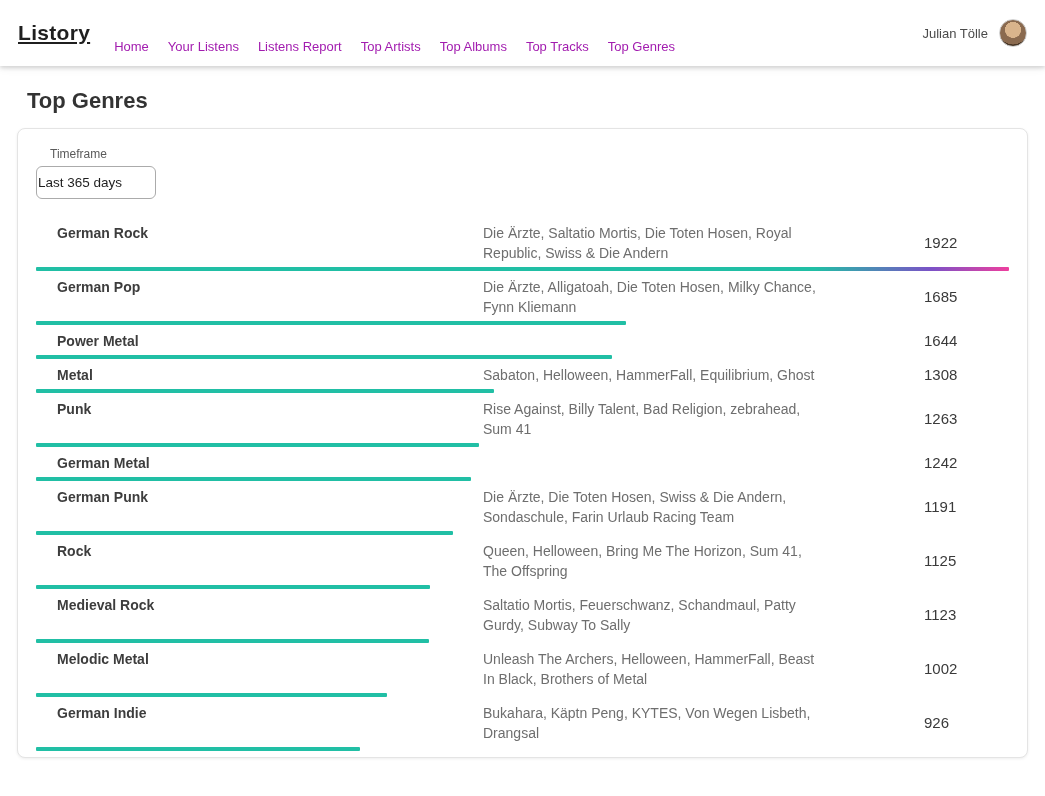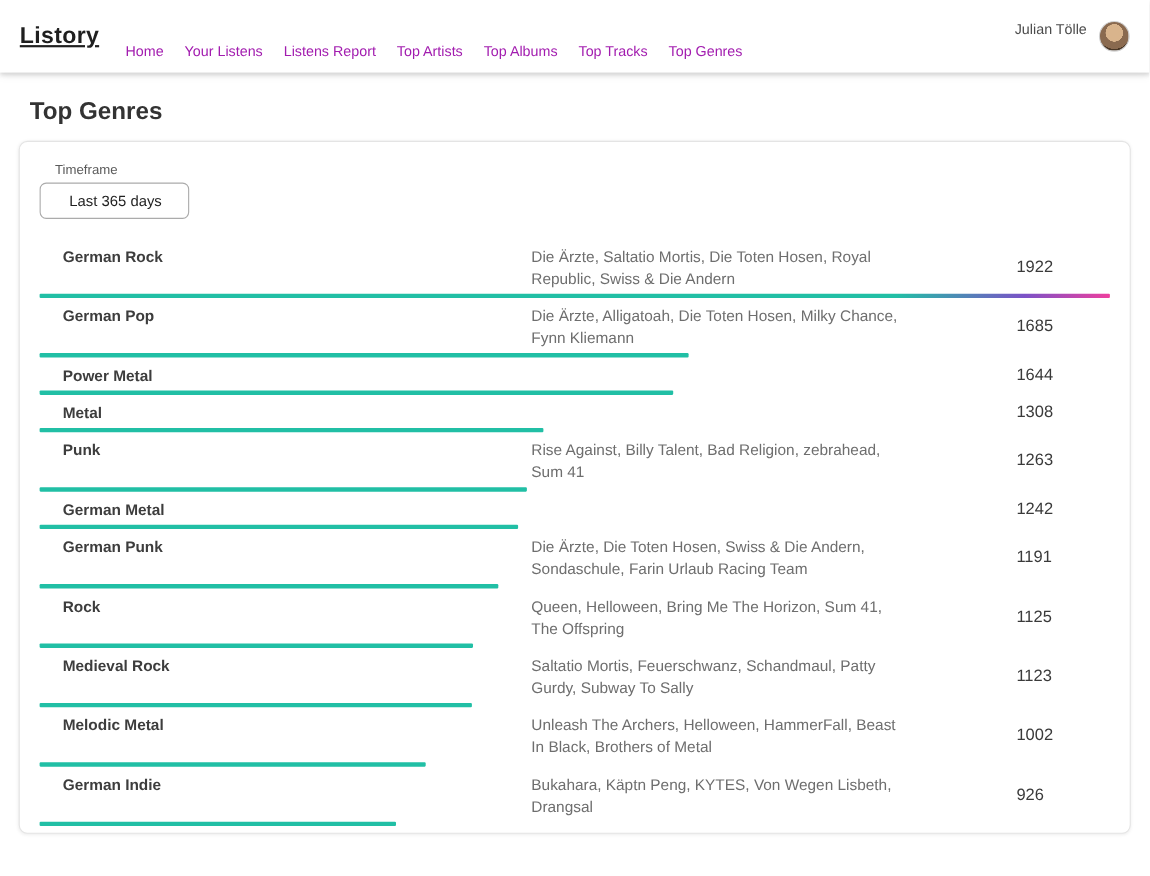--- a/index.html
+++ b/index.html
@@ -32,21 +32,21 @@
   }
   .navlinks { display: flex; align-items: center; gap: 19px; }
   .navlink {
     font-size: 13px;
     color: #a21caf;
     text-decoration: none;
     cursor: pointer;
     white-space: nowrap;
     margin-top: 27px;
   }
-  .nav-right { margin-left: auto; display: flex; align-items: flex-start; cursor: pointer; }
+  .nav-right { margin-left: auto; display: flex; align-items: center; cursor: pointer; }
   .username { font-size: 13px; color: #4b4b4b; margin-right: 11px; }
   .avatar {
     width: 28px; height: 28px;
     border-radius: 50%;
     background: radial-gradient(circle at 50% 38%, #d9b48c 0 38%, #8a6a4f 39% 70%, #4a3726 71%);
     border: 1px solid #d0d0d0;
     overflow: hidden;
   }
   
   .page-title {
@@ -62,27 +62,27 @@
     box-shadow: 0 1px 3px rgba(0,0,0,0.07);
     background: #fff;
     padding: 14px 18px 0 18px;
   }
   .tf-label {
     font-size: 12px;
     color: #5a5a5a;
     margin: 4px 0 5px 14px;
   }
   .tf-select {
-    width: 136px;
+    width: 120px;
     height: 33px;
     border: 1px solid #ababab;
     border-radius: 6px;
     display: flex;
     align-items: center;
-    padding: 0 26px;
+    padding: 0 1px;
     font-size: 13.5px;
     color: #1f1f1f;
     cursor: pointer;
     background: #fff;
     white-space: nowrap;
     margin-bottom: 24px;
   }
   
   .genre-row { margin-bottom: 6px; cursor: pointer; }
   .row-main {
@@ -186,20 +186,21 @@
       <div class="g-count">1644</div>
     </div>
     <div class="g-bar-track">
       <div class="g-bar-fill" style="width: 59.2006%; background-size: 168.917% 100%;"></div>
     </div>
   </div>
 
   <div class="genre-row">
     <div class="row-main">
       <div class="g-name">Metal</div>
+      <div class="g-artists">Sabaton, Helloween, HammerFall, Equilibrium, Ghost</div>
       <div class="g-count">1308</div>
     </div>
     <div class="g-bar-track">
       <div class="g-bar-fill" style="width: 47.1012%; background-size: 212.309% 100%;"></div>
     </div>
   </div>
 
   <div class="genre-row">
     <div class="row-main">
       <div class="g-name">Punk</div>

